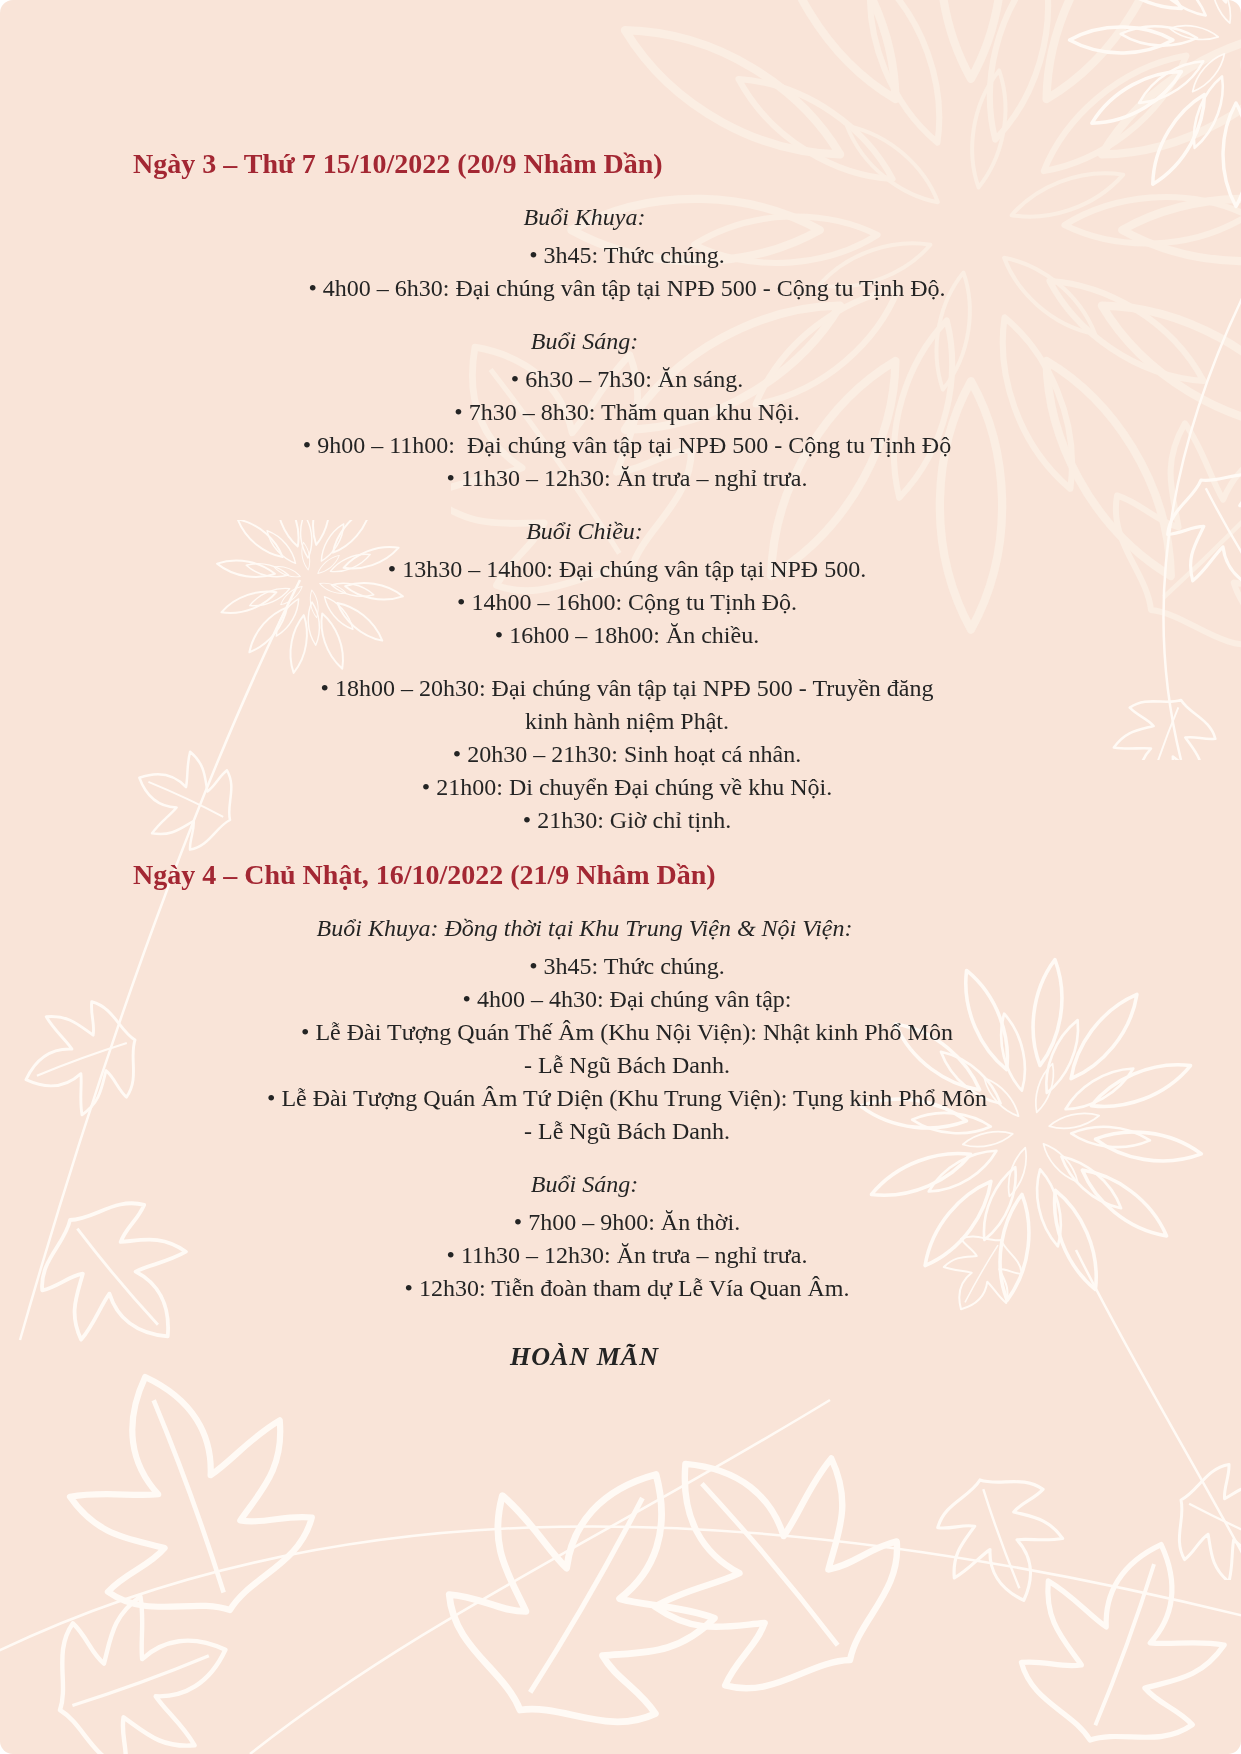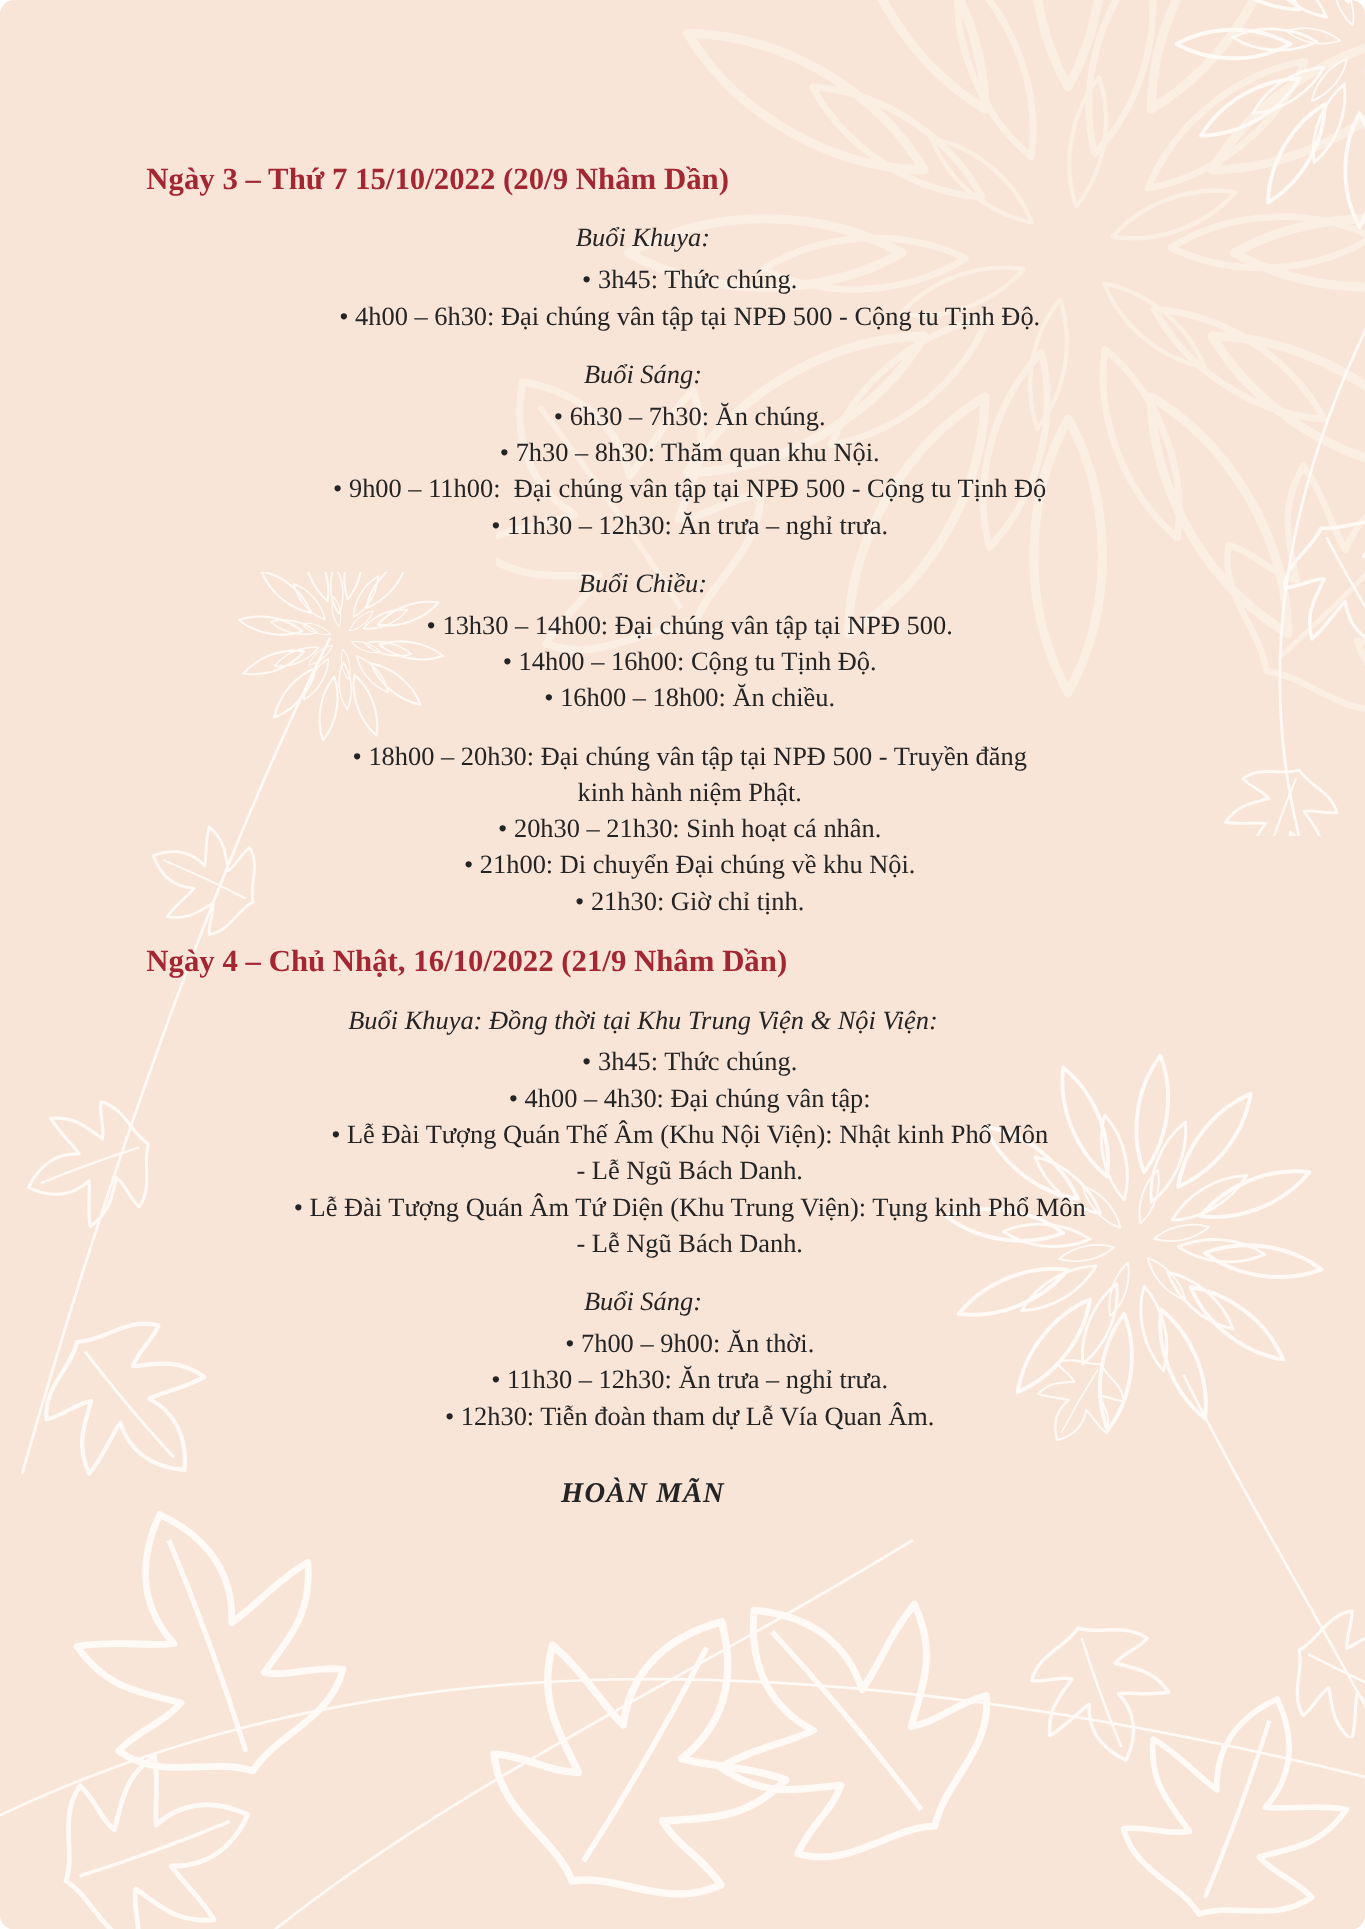--- a/index.html
+++ b/index.html
@@ -144,21 +144,21 @@
       <h2 class="day-heading">Ngày 3 – Thứ 7 15/10/2022 (20/9 Nhâm Dần)</h2>
 
       <div class="session">
         <div class="session-label">Buổi Khuya:</div>
         <div class="schedule-item">• 3h45: Thức chúng.</div>
         <div class="schedule-item">• 4h00 – 6h30: Đại chúng vân tập tại NPĐ 500 - Cộng tu Tịnh Độ.</div>
       </div>
 
       <div class="session">
         <div class="session-label">Buổi Sáng:</div>
-        <div class="schedule-item">• 6h30 – 7h30: Ăn chúng.</div>
+        <div class="schedule-item">• 6h30 – 7h30: Ăn sáng.</div>
         <div class="schedule-item">• 7h30 – 8h30: Thăm quan khu Nội.</div>
         <div class="schedule-item">• 9h00 – 11h00:  Đại chúng vân tập tại NPĐ 500 - Cộng tu Tịnh Độ</div>
         <div class="schedule-item">• 11h30 – 12h30: Ăn trưa – nghỉ trưa.</div>
       </div>
 
       <div class="session">
         <div class="session-label">Buổi Chiều:</div>
         <div class="schedule-item">• 13h30 – 14h00: Đại chúng vân tập tại NPĐ 500.</div>
         <div class="schedule-item">• 14h00 – 16h00: Cộng tu Tịnh Độ.</div>
         <div class="schedule-item">• 16h00 – 18h00: Ăn chiều.</div>

